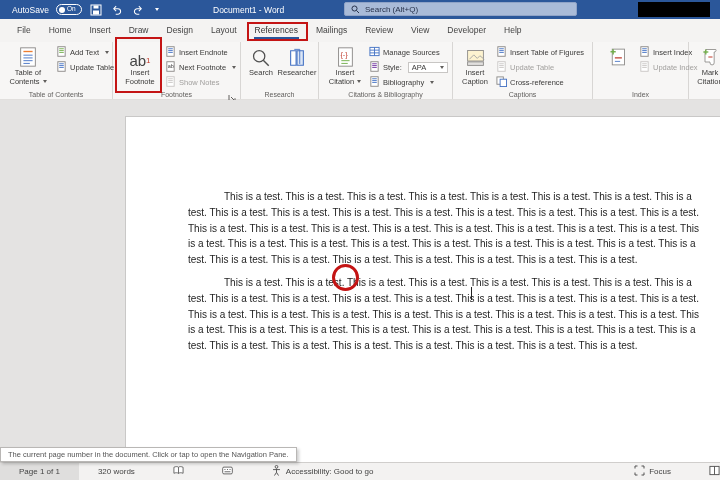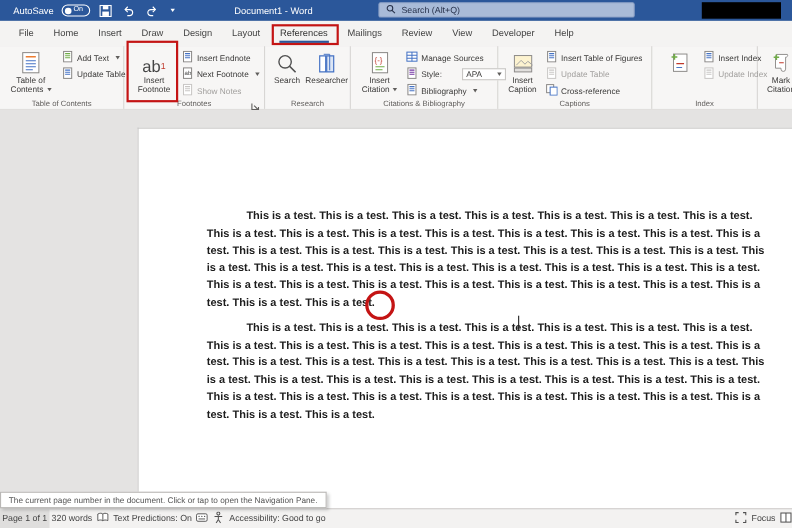--- a/index.html
+++ b/index.html
@@ -37,40 +37,40 @@
   .bigbtn .blabel { font-size:7.5px; color:#3b3a39; line-height:8.5px; margin-top:1px; }
   .bigbtn .bico { height:24px; display:flex; align-items:flex-end; justify-content:center; }
   .smallstack { position:absolute; top:4px; display:flex; flex-direction:column; gap:3px; }
   .smallbtn { display:flex; align-items:center; gap:3px; font-size:7.5px; color:#3b3a39; white-space:nowrap; height:12px; }
   .smallbtn.disabled { color:#a19f9d; }
   .smallbtn svg, .smallbtn .sico { width:11px; height:11px; flex:0 0 auto; }
   .caret { display:inline-block; width:0; height:0; border-left:2.8px solid transparent; border-right:2.8px solid transparent; border-top:3.2px solid #605e5c; margin-left:3px; vertical-align:middle; }
   .caret.white { border-top-color:#fff; }
   .ab-glyph { font-size:15px; color:#444; line-height:15px; font-weight:400; }
   .ab-glyph sup { color:#c0392b; font-size:8px; }
-  .styledrop { display:inline-flex; align-items:center; justify-content:space-between; width:40px; height:11px; background:#fff; border:1px solid #c8c6c4; padding:0 3px; margin-left:15px; }
+  .styledrop { display:inline-flex; align-items:center; justify-content:space-between; width:40px; height:11px; background:#fff; border:1px solid #c8c6c4; padding:0 3px; margin-left:3px; }
   .styledrop span { font-size:7.5px; color:#3b3a39; }
   .launcher { position:absolute; right:3px; bottom:2px; width:9px; height:9px; }
   .launcher svg { width:8px; height:8px; }
 
   
   .canvas { position:absolute; left:0; top:100px; width:720px; height:362px; background:#e4e3e2; }
   .page { position:absolute; left:125px; top:16px; width:595px; height:346px; background:#fff; border-top:1px solid #c9c8c7; border-left:1px solid #c9c8c7; }
   .doctext { position:absolute; left:62px; top:72px; width:516px; font-size:10px; line-height:15.8px; color:#1d1d1d; }
-  .doctext p { text-indent:36px; margin-bottom:7px;font-weight:bold; }
+  .doctext p { text-indent:36px; margin-bottom:7px; }
   .annot-circle { position:absolute; left:332px; top:164px; width:27px; height:27px; border:3px solid #c41414; border-radius:50%; z-index:40; pointer-events:none; }
   .cursor-caret { position:absolute; left:345px; top:170px; width:1px; height:13px; background:#222; z-index:41; }
 
   
   .pagetip { position:absolute; left:0; top:447px; height:15px; background:#fff; border:1px solid #b9b7b5; box-shadow:2px 2px 3px rgba(0,0,0,.2); display:flex; align-items:center; padding:0 7px; z-index:50; }
   .pagetip span { font-size:7.5px; color:#555; white-space:nowrap; }
 
   
   .statusbar { position:absolute; left:0; top:462px; width:720px; height:18px; background:#f3f2f1; border-top:1px solid #d0cecc; display:flex; align-items:center; font-size:8px; color:#444; }
-  .sseg { display:flex; align-items:center; height:100%; padding:0 2px; gap:4px; white-space:nowrap; }
+  .sseg { display:flex; align-items:center; height:100%; padding:0 19px; gap:4px; white-space:nowrap; }
   .sseg.pressed { background:#dfdedd; }
   .sseg svg { width:11px; height:11px; }
   .sb-right { margin-left:auto; display:flex; align-items:center; height:100%; }
 </style>
 </head>
 <body>
 
 <div class="screen">
 
   <div class="titlebar">
@@ -399,23 +399,20 @@
     <div class="sseg">
         <span>320 words</span>
       </div>
     <div class="sseg">
         <span><svg xmlns="http://www.w3.org/2000/svg" viewBox="0 0 12 11" width="11" height="10">
             <path d="M1 2 C3 1 5 1 6 2 C7 1 9 1 11 2 V8.5 C9 7.7 7 7.7 6 8.7 C5 7.7 3 7.7 1 8.5 Z" fill="#fff" stroke="#505050" stroke-width="0.9"></path>
             <line x1="6" y1="2" x2="6" y2="8.7" stroke="#505050" stroke-width="0.9"></line>
           </svg></span>
       </div>
     <div class="sseg">
-        <span>Text Predictions: On</span>
-      </div>
-    <div class="sseg">
         <span><svg xmlns="http://www.w3.org/2000/svg" viewBox="0 0 13 11" width="12" height="10">
             <rect x="0.8" y="1.5" width="11.4" height="8" rx="1.5" fill="#fff" stroke="#505050"></rect>
             <line x1="3" y1="7" x2="10" y2="7" stroke="#505050"></line>
             <circle cx="3.5" cy="4.3" r="0.7" fill="#505050"></circle>
             <circle cx="6.5" cy="4.3" r="0.7" fill="#505050"></circle>
             <circle cx="9.5" cy="4.3" r="0.7" fill="#505050"></circle>
           </svg></span>
       </div>
     <div class="sseg">
         <span><svg xmlns="http://www.w3.org/2000/svg" viewBox="0 0 10 12" width="9" height="11">

